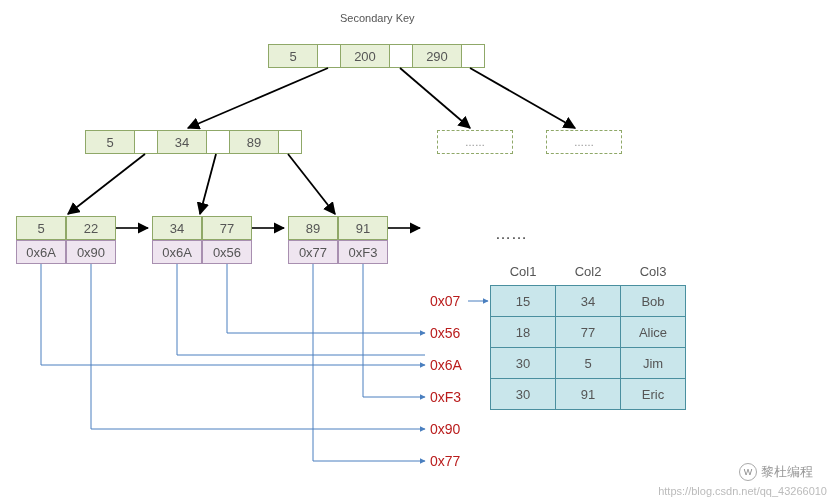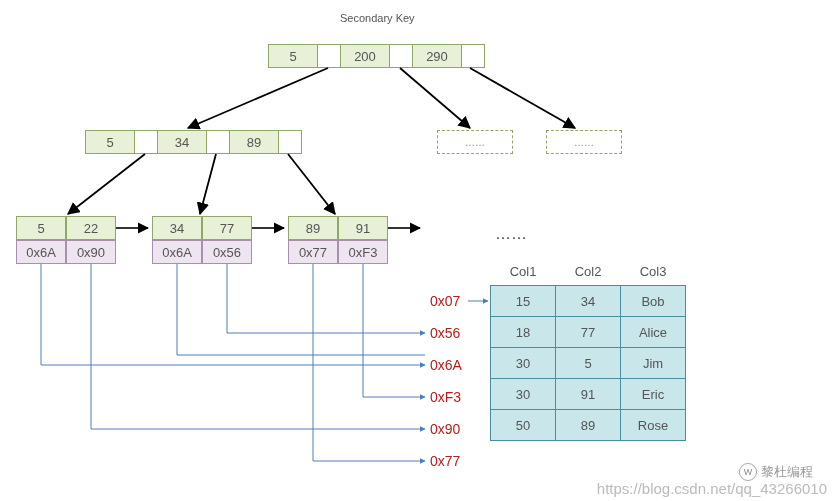--- a/index.html
+++ b/index.html
@@ -11,21 +11,21 @@
 .dashed{border:1.5px dashed #8fa868;background:#fff;display:flex;align-items:center;justify-content:center;font-size:10px;color:#888}
 .leaf{position:absolute}
 .lrow{display:flex}
 .lk{background:#e8f0d8;border:1px solid #8fa868;width:48px;height:22px;display:flex;align-items:center;justify-content:center}
 .lv{background:#efe5f0;border:1px solid #a88fb0;border-top:1px solid #a88fb0;width:48px;height:22px;display:flex;align-items:center;justify-content:center}
 .tbl{position:absolute;border-collapse:collapse}
 .tbl th{font-weight:normal;padding:6px 0;width:62px;text-align:center}
 .tbl td{border:1.5px solid #4a8f9f;background:#c9e6eb;width:62px;height:28px;text-align:center}
 .addr{position:absolute;font-size:14px;color:#b91c1c}
 .dots{position:absolute;font-size:16px;color:#444}
-.wm{position:absolute;right:6px;bottom:4px;font-size:15px;color:#bbb}
+.wm{position:absolute;right:6px;bottom:4px;font-size:11px;color:#bbb}
 .wm2{position:absolute;right:20px;bottom:20px;font-size:13px;color:#999;display:flex;align-items:center;gap:4px}
 .wm2 .c{width:16px;height:16px;border-radius:50%;border:1px solid #aaa;display:flex;align-items:center;justify-content:center;font-size:9px;color:#888}
 svg{position:absolute;top:0;left:0;pointer-events:none}
 </style>
 </head>
 <body>
 
 <div style="position:absolute;left:340px;top:12px;font-size:11px">Secondary Key</div>
 
 <div class="node" style="left:268px;top:44px">
@@ -109,25 +109,20 @@
  <tr>
         <td>30</td>
         <td>5</td>
         <td>Jim</td>
       </tr>
  <tr>
         <td>30</td>
         <td>91</td>
         <td>Eric</td>
       </tr>
- <tr>
-        <td>50</td>
-        <td>89</td>
-        <td>Rose</td>
-      </tr>
 </tbody>
   </table>
 
 <div class="wm2">
     <span class="c">W</span>
     <span>黎杜编程</span>
   </div>
 <div class="wm">https://blog.csdn.net/qq_43266010</div>
 
 <svg width="833" height="501">

